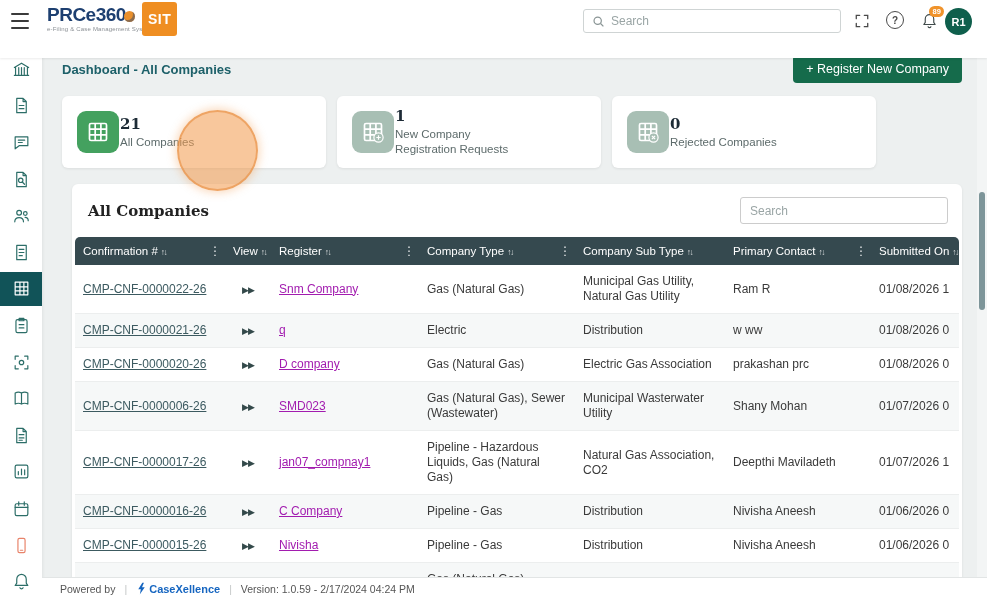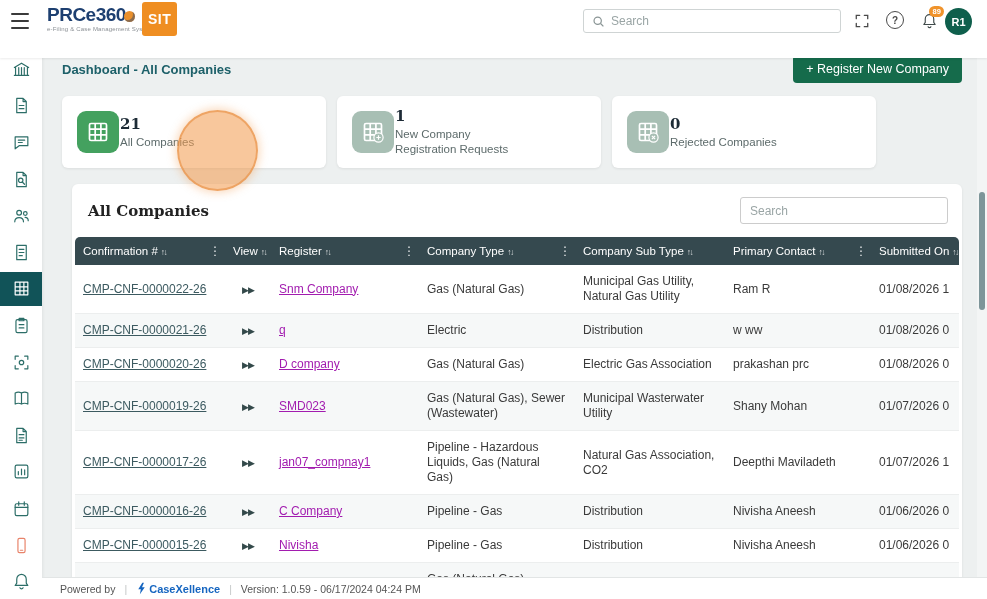--- a/index.html
+++ b/index.html
@@ -322,21 +322,21 @@
               <tr>
                 <td class="col-0"><a class="link-dark">CMP-CNF-0000020-26</a></td>
                 <td class="col-1 c-center"><span class="view-ic">▶▶</span></td>
                 <td class="col-2"><a class="link-teal">D company</a></td>
                 <td class="col-3">Gas (Natural Gas)</td>
                 <td class="col-4">Electric Gas Association</td>
                 <td class="col-5">prakashan prc</td>
                 <td class="col-6">01/08/2026 0</td>
               </tr>
               <tr class="alt">
-                <td class="col-0"><a class="link-dark">CMP-CNF-0000019-26</a></td>
+                <td class="col-0"><a class="link-dark">CMP-CNF-0000006-26</a></td>
                 <td class="col-1 c-center"><span class="view-ic">▶▶</span></td>
                 <td class="col-2"><a class="link-teal">SMD023</a></td>
                 <td class="col-3">Gas (Natural Gas), Sewer (Wastewater)</td>
                 <td class="col-4">Municipal Wasterwater Utility</td>
                 <td class="col-5">Shany Mohan</td>
                 <td class="col-6">01/07/2026 0</td>
               </tr>
               <tr>
                 <td class="col-0"><a class="link-dark">CMP-CNF-0000017-26</a></td>
                 <td class="col-1 c-center"><span class="view-ic">▶▶</span></td>
@@ -382,21 +382,21 @@
   <footer class="footer">
     <span>Powered by</span>
     <span class="f-div">|</span>
     <span class="brand">
       <svg width="11" height="13" viewBox="0 0 12 16">
         <path d="M7 1L2 9h3.2L4 15l6-8.5H6.6L9 1z" fill="#1565c0"></path>
       </svg>
       <span>CaseXellence</span>
     </span>
     <span class="f-div">|</span>
-    <span>Version: 1.0.59 - 06/17/2024 04:24 PM</span>
+    <span>Version: 1.0.59 - 2/17/2024 04:24 PM</span>
   </footer>
 
   <div class="scroll-track">
     <div class="scroll-thumb"></div>
   </div>
   <div class="click-indicator"></div>
 
 </div>
 
 </body></html>

